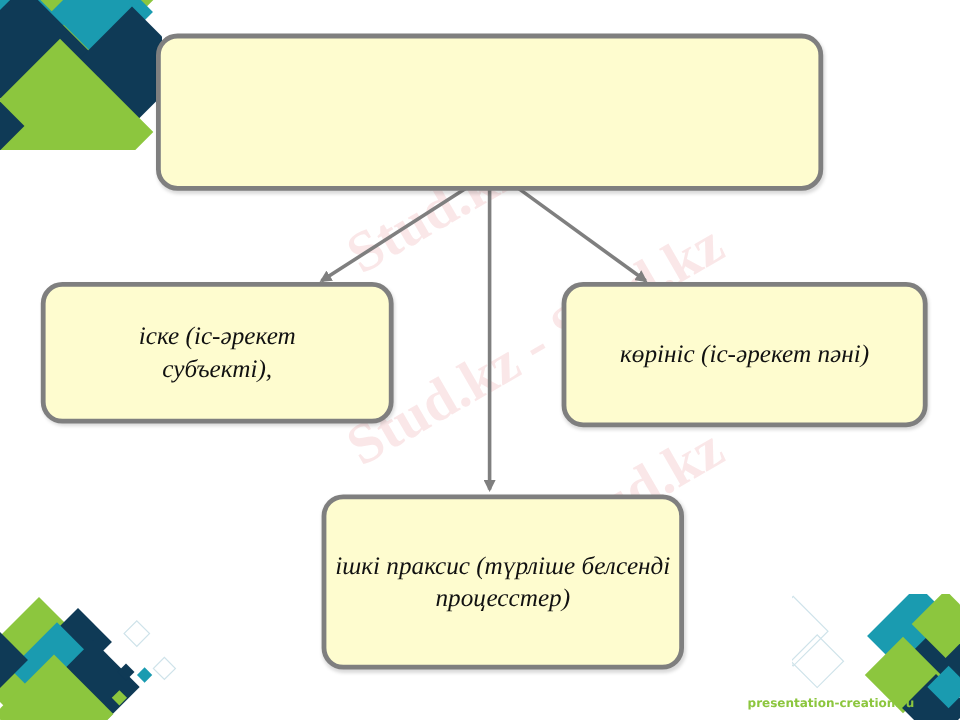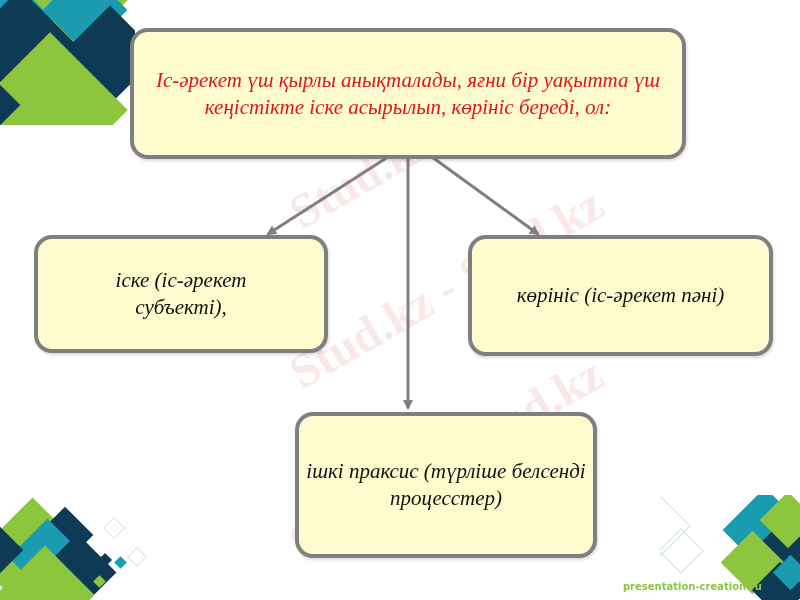--- a/index.html
+++ b/index.html
@@ -67,28 +67,27 @@
     <marker id="ah" markerWidth="10" markerHeight="10" refX="8" refY="5" orient="auto" markerUnits="userSpaceOnUse">
       <path d="M0,0 L10,5 L0,10 Z" fill="#7f7f7f"></path>
     </marker>
   </defs>
   <line x1="388" y1="157" x2="268" y2="234" stroke="#7f7f7f" stroke-width="3" marker-end="url(#ah)"></line>
   <line x1="408" y1="157" x2="408" y2="408" stroke="#7f7f7f" stroke-width="3" marker-end="url(#ah)"></line>
   <line x1="432" y1="157" x2="538" y2="234" stroke="#7f7f7f" stroke-width="3" marker-end="url(#ah)"></line>
 </svg>
 
 <div class="box" style="left:130px;top:28px;width:556px;height:131px;flex-direction:column;padding:6px 20px;">
-  <div class="subtitle">Іс-әрекет үш қырлы анықталады, яғни бір уақытта үш кеңістікте іске асырылып, көрініс береді, ол:</div>
 </div>
 
 <div class="box" style="left:34px;top:235px;width:294px;height:118px;padding:0 40px;">
   <div class="box-text">іске (іс-әрекет субъекті),</div>
 </div>
 
 <div class="box" style="left:468px;top:235px;width:305px;height:121px;padding:0 16px;">
   <div class="box-text">көрініс (іс-әрекет пәні)</div>
 </div>
 
-<div class="box" style="left:268px;top:412px;width:302px;height:146px;padding:0 4px;margin-left:27px;">
+<div class="box" style="left:268px;top:412px;width:302px;height:146px;padding:0 4px;">
   <div class="box-text">ішкі праксис (түрліше белсенді процесстер)</div>
 </div>
 
 <div class="credit">presentation-creation.ru</div>
 
 </body></html>

